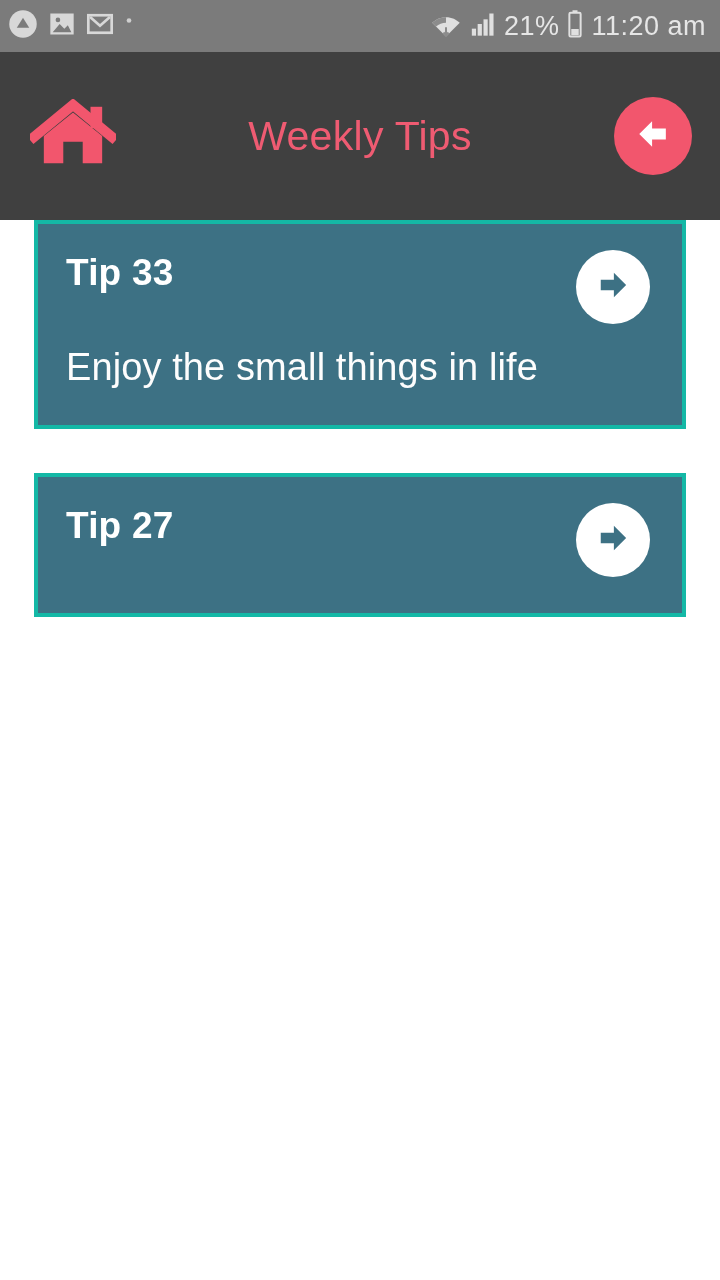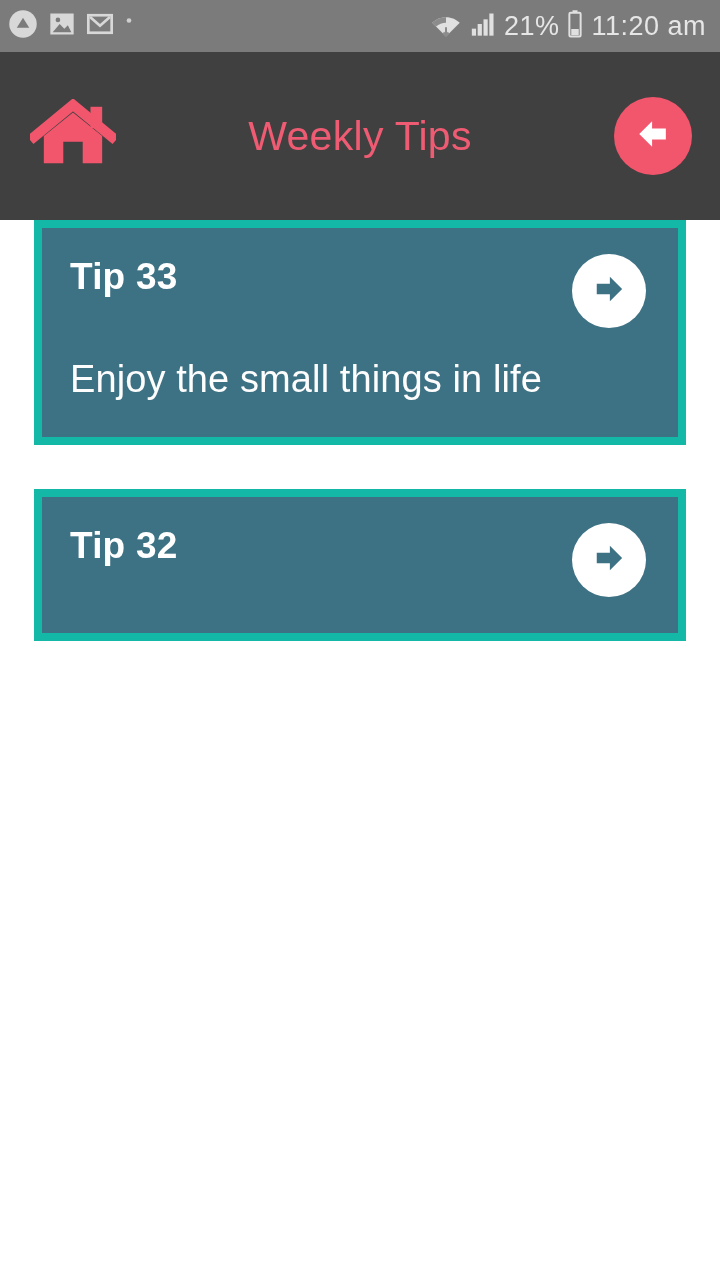--- a/index.html
+++ b/index.html
@@ -49,42 +49,42 @@
   }
 
   
   .tips-list{
     padding:0 34px;
     display:flex; flex-direction:column;
     gap:44px;
   }
   .tip-card{
     background:#3d7184;
-    border:8px solid #14b8a6;
+    border:4px solid #14b8a6;
     padding:26px 28px 34px 28px;
     position:relative;
     min-height:132px;
   }
   .tip-head{
     display:flex; align-items:flex-start; justify-content:space-between;
     min-height:76px;
   }
   .tip-title{
     font-size:37px; font-weight:bold; color:#ffffff;
     letter-spacing:.2px; line-height:1.25;
   }
   .go-btn{
     width:74px; height:74px; border-radius:50%;
     background:#ffffff; flex:none;
     display:flex; align-items:center; justify-content:center;
     margin-right:4px;
   }
   .tip-body{
     font-size:38px; color:#fdfdfd;
-    line-height:1.24; margin-top:26px;
+    line-height:1.24; margin-top:18px;
     letter-spacing:.1px;
   }
   .tip-body.empty{ margin-top:0; }
 </style>
 </head>
 <body>
 
 <div class="statusbar">
   <div class="sb-left">
     <span class="sb-ico">
@@ -174,21 +174,21 @@
             <path d="M12.5 5 L19.5 12 L12.5 19 L12.5 15 L5 15 L5 9 L12.5 9 Z" fill="#3d7184"></path>
           </svg>
         </span>
       </div>
     </div>
     <div class="tip-body">Enjoy the small things in life</div>
   </div>
 
   <div class="tip-card">
     <div class="tip-head">
-      <div class="tip-title">Tip 32</div>
+      <div class="tip-title">Tip 27</div>
       <div class="go-btn">
         <span>
           <svg width="42" height="42" viewBox="0 0 24 24">
             <path d="M12.5 5 L19.5 12 L12.5 19 L12.5 15 L5 15 L5 9 L12.5 9 Z" fill="#3d7184"></path>
           </svg>
         </span>
       </div>
     </div>
   </div>
 

